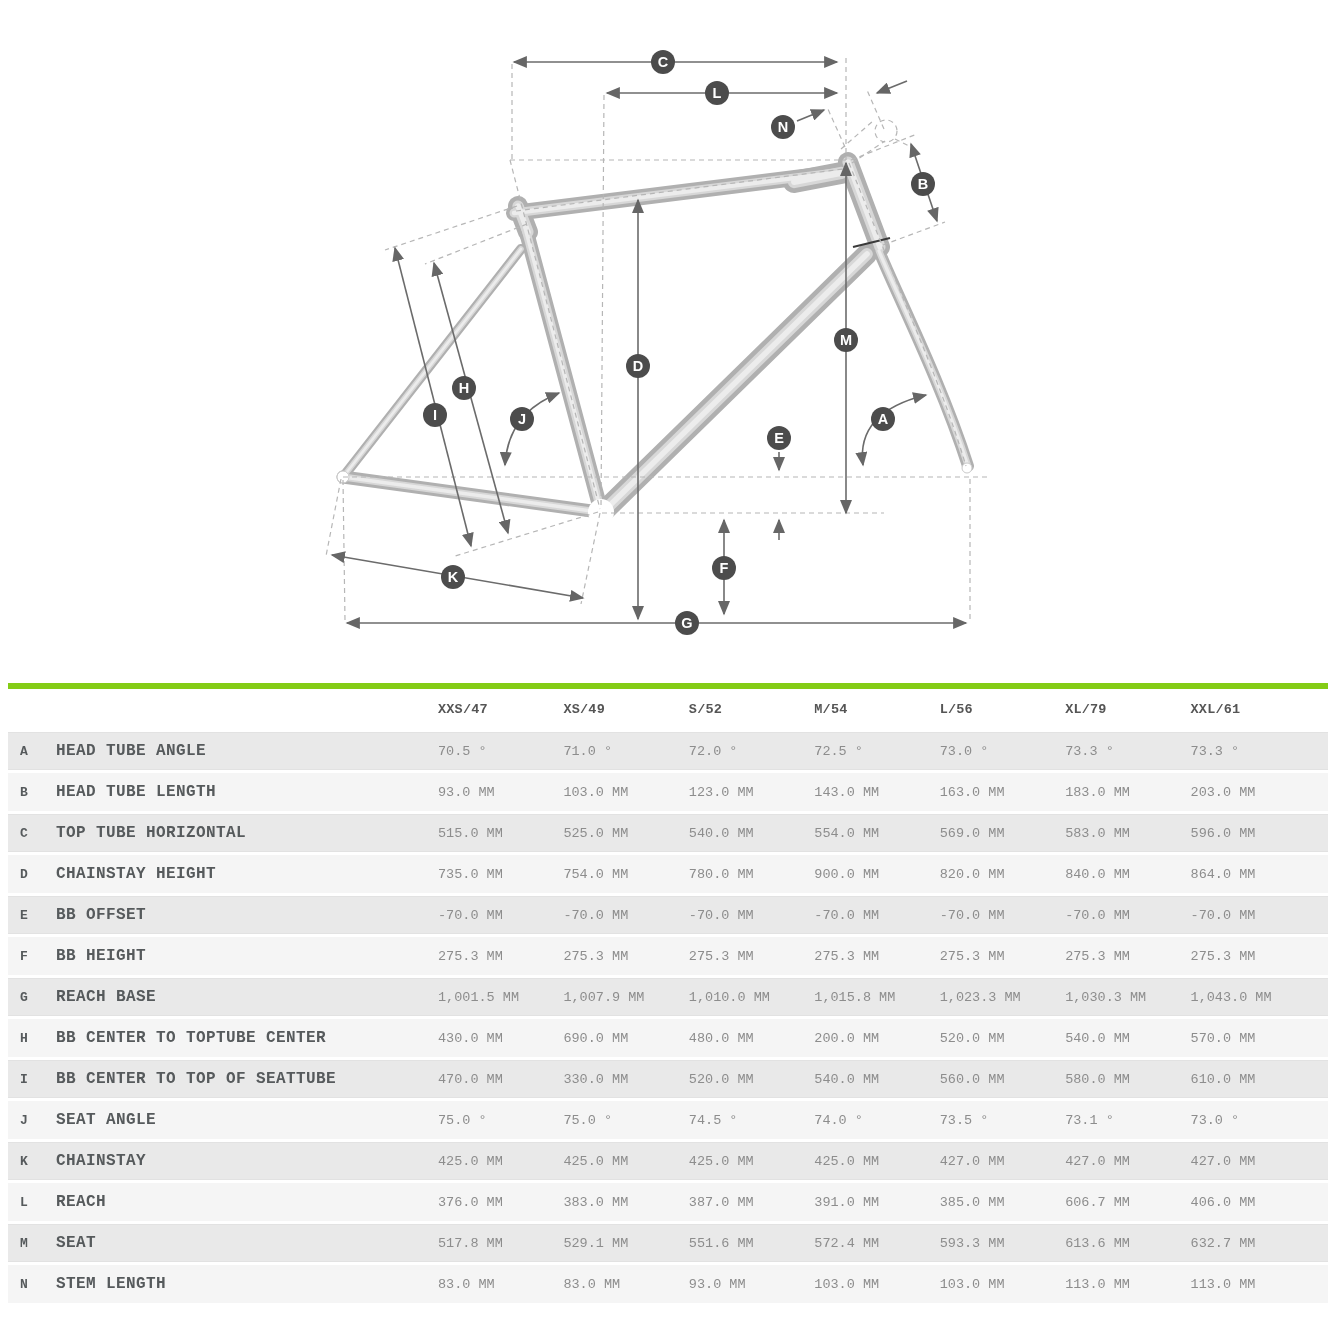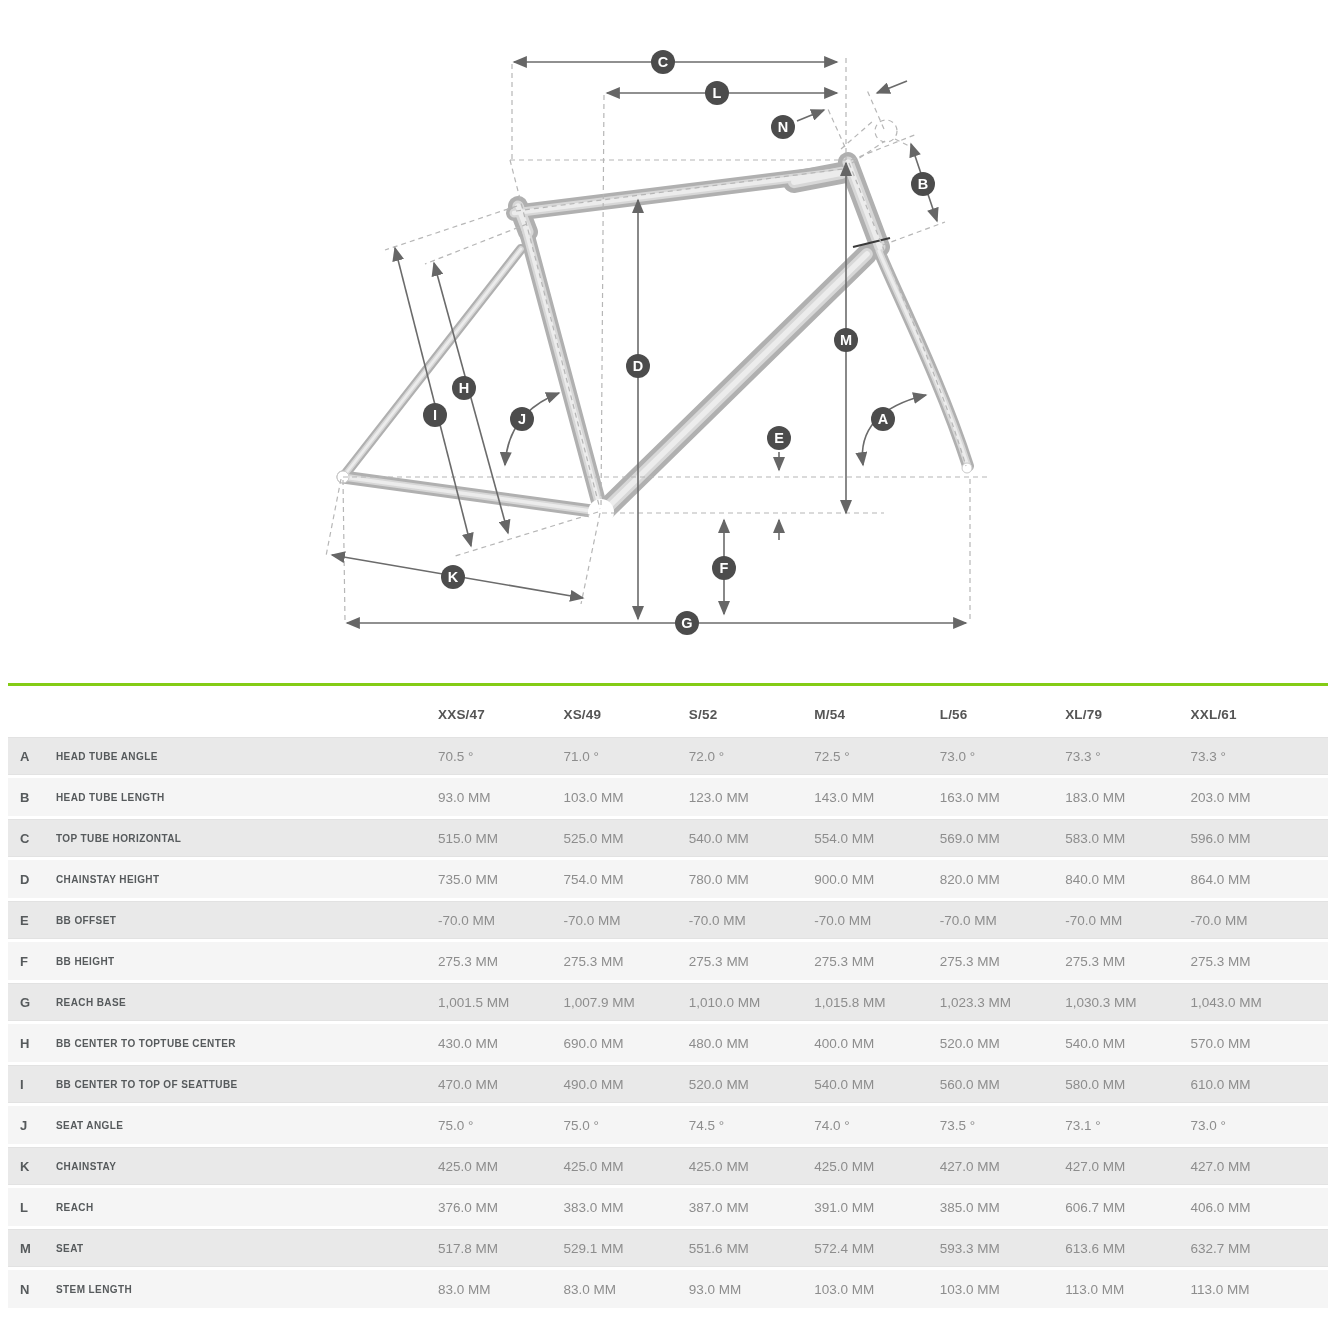--- a/index.html
+++ b/index.html
@@ -6,29 +6,29 @@
     font-family:"Liberation Sans",sans-serif;-webkit-font-smoothing:antialiased;}
   .diagram-wrap{width:1336px;height:676px;position:relative;}
   svg{display:block}
   .dim{stroke:var(--dim,#6b6b6b);stroke-width:1.6;fill:none;}
   .dash{stroke:#b6b6b6;stroke-width:1.2;fill:none;stroke-dasharray:5 4;}
   .badge-circle{fill:var(--badge,#4c4c4c);}
   .badge-letter{fill:#ffffff;font-weight:bold;font-size:14.5px;text-anchor:middle;
     font-family:"Liberation Sans",sans-serif;}
   .crown{stroke:#3a3a3a;stroke-width:2;}
   
-  .geo-table{margin:7px 8px 0 8px;border-top:3px solid #84cc16;padding-top:8px;}
+  .geo-table{margin:7px 8px 0 8px;border-top:6px solid #84cc16;padding-top:0;font-family:Liberation Mono, monospace;}
   .g-row{display:grid;grid-template-columns:36px 382px repeat(7,1fr);
     align-items:center;height:38px;margin-bottom:3px;padding:0 12px;}
   .g-head{height:41px;background:#ffffff;margin-bottom:2px;}
   .g-row.odd{background:var(--rowOdd,#e9e9e9);box-shadow:inset 0 1px 0 #e2e2e2, inset 0 -1px 0 #e2e2e2;}
   .g-row.even{background:var(--rowEven,#f5f5f5);}
   .hcell{font-size:13.5px;font-weight:bold;color:#555;letter-spacing:.2px;}
   .key{font-size:13px;font-weight:bold;color:#565a5c;}
-  .lbl{font-size:10px;font-weight:bold;color:#565a5c;letter-spacing:.4px;}
+  .lbl{font-size:16px;font-weight:bold;color:#565a5c;letter-spacing:.4px;}
   .val{font-size:13.5px;color:#8d8d8d;}
 </style>
 </head>
 <body>
 
 <div class="diagram-wrap">
 <svg width="1336" height="676" viewBox="0 0 1336 676">
   <defs>
     <marker id="arr" viewBox="0 0 10 8" refX="8.6" refY="4" markerWidth="9.5" markerHeight="7.5" orient="auto-start-reverse">
       <path d="M0 0 L9.6 4 L0 8 Z" fill="#666"></path>
@@ -267,30 +267,30 @@
         <span class="val">1,023.3 MM</span>
         <span class="val">1,030.3 MM</span>
         <span class="val">1,043.0 MM</span>
       </div>
       <div class="g-row even">
         <span class="key">H</span>
         <span class="lbl">BB CENTER TO TOPTUBE CENTER</span>
         <span class="val">430.0 MM</span>
         <span class="val">690.0 MM</span>
         <span class="val">480.0 MM</span>
-        <span class="val">400.0 MM</span>
+        <span class="val">200.0 MM</span>
         <span class="val">520.0 MM</span>
         <span class="val">540.0 MM</span>
         <span class="val">570.0 MM</span>
       </div>
       <div class="g-row odd">
         <span class="key">I</span>
         <span class="lbl">BB CENTER TO TOP OF SEATTUBE</span>
         <span class="val">470.0 MM</span>
-        <span class="val">490.0 MM</span>
+        <span class="val">330.0 MM</span>
         <span class="val">520.0 MM</span>
         <span class="val">540.0 MM</span>
         <span class="val">560.0 MM</span>
         <span class="val">580.0 MM</span>
         <span class="val">610.0 MM</span>
       </div>
       <div class="g-row even">
         <span class="key">J</span>
         <span class="lbl">SEAT ANGLE</span>
         <span class="val">75.0 °</span>

